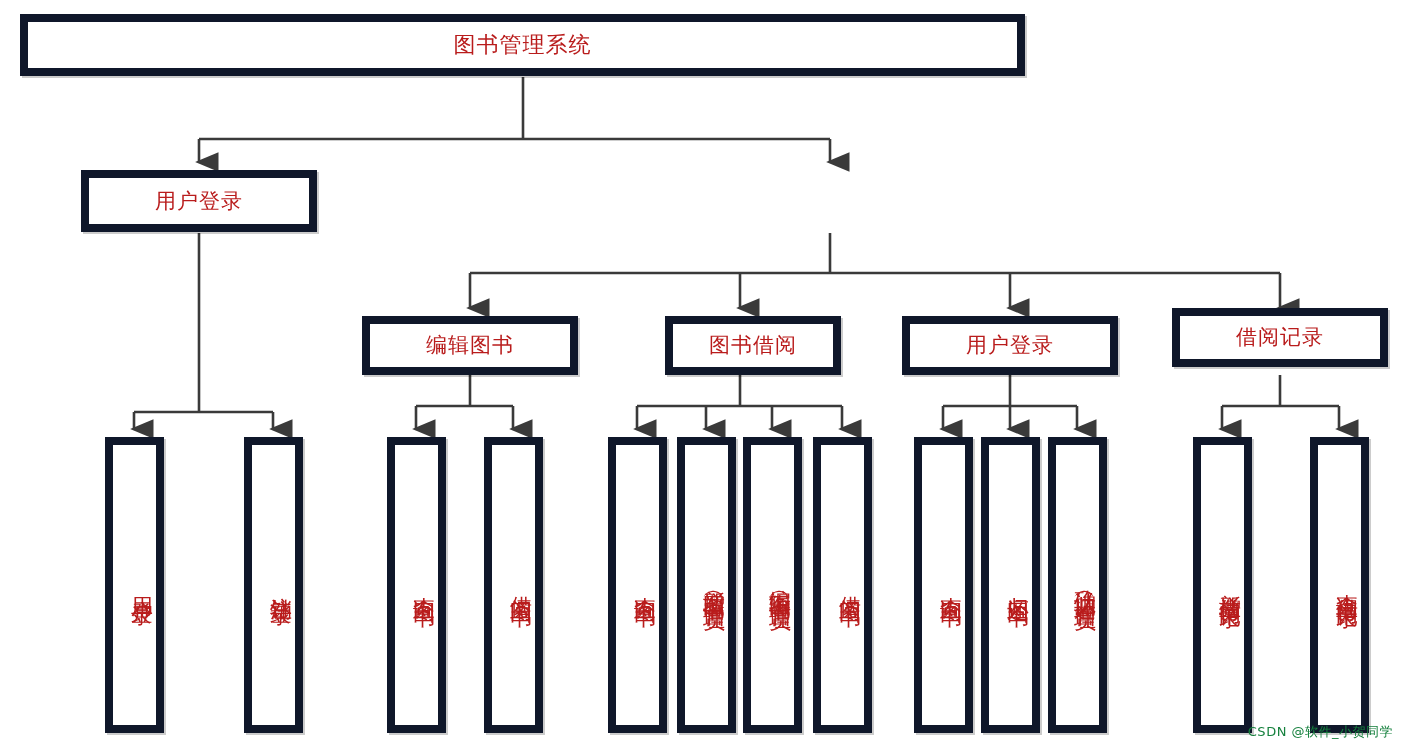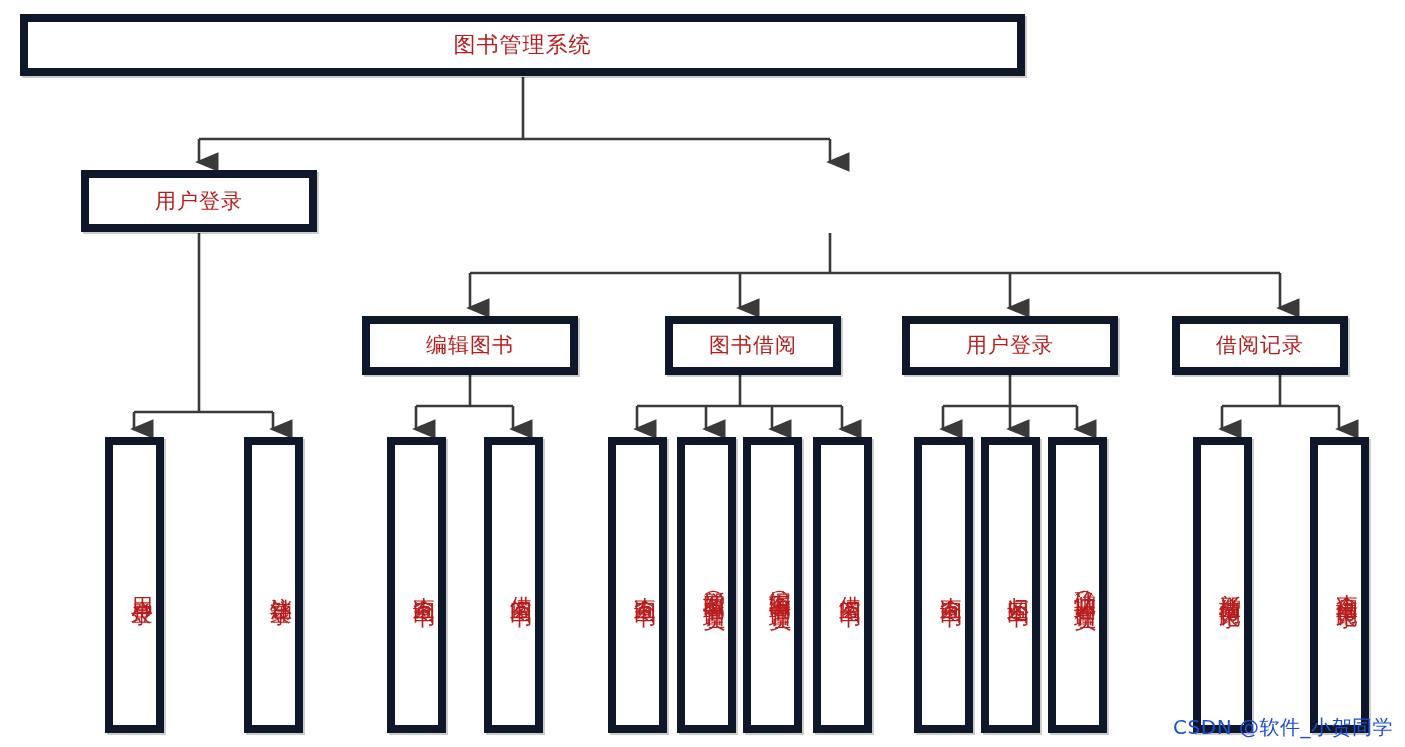--- a/index.html
+++ b/index.html
@@ -52,22 +52,22 @@
     display:block;
     white-space:nowrap;
   }
   .node.root{
     font-size:22px;
   }
   .watermark{
     position:absolute;
     right:12px;
     bottom:6px;
-    font-size:20px;
-    color:#1d4ed8;
+    font-size:13px;
+    color:#15803d;
     letter-spacing:0.5px;
     white-space:nowrap;
     font-family:"DejaVu Sans","Liberation Sans",sans-serif;
   }
 </style>
 </head>
 <body>
 
 <div id="canvas">
 
@@ -125,21 +125,21 @@
 
   <div class="node h" style="left:81px;top:170px;width:236px;height:62px;">用户登录</div>
 
 
   <div class="node h" style="left:362px;top:316px;width:216px;height:59px;">编辑图书</div>
 
   <div class="node h" style="left:632px;top:316px;width:176px;height:59px;margin-left:33px;">图书借阅</div>
 
   <div class="node h" style="left:902px;top:316px;width:216px;height:59px;">用户登录</div>
 
-  <div class="node h" style="left:1172px;top:316px;width:176px;height:59px;">借阅记录</div>
+  <div class="node h" style="left:1172px;top:308px;width:216px;height:59px;">借阅记录</div>
 
   <div class="node v" style="left:105px;top:437px;width:59px;height:296px;">
     <span class="vtext">用户登录</span>
   </div>
 
   <div class="node v" style="left:244px;top:437px;width:59px;height:296px;">
     <span class="vtext">注销登录</span>
   </div>
 
   <div class="node v" style="left:387px;top:437px;width:59px;height:296px;">

